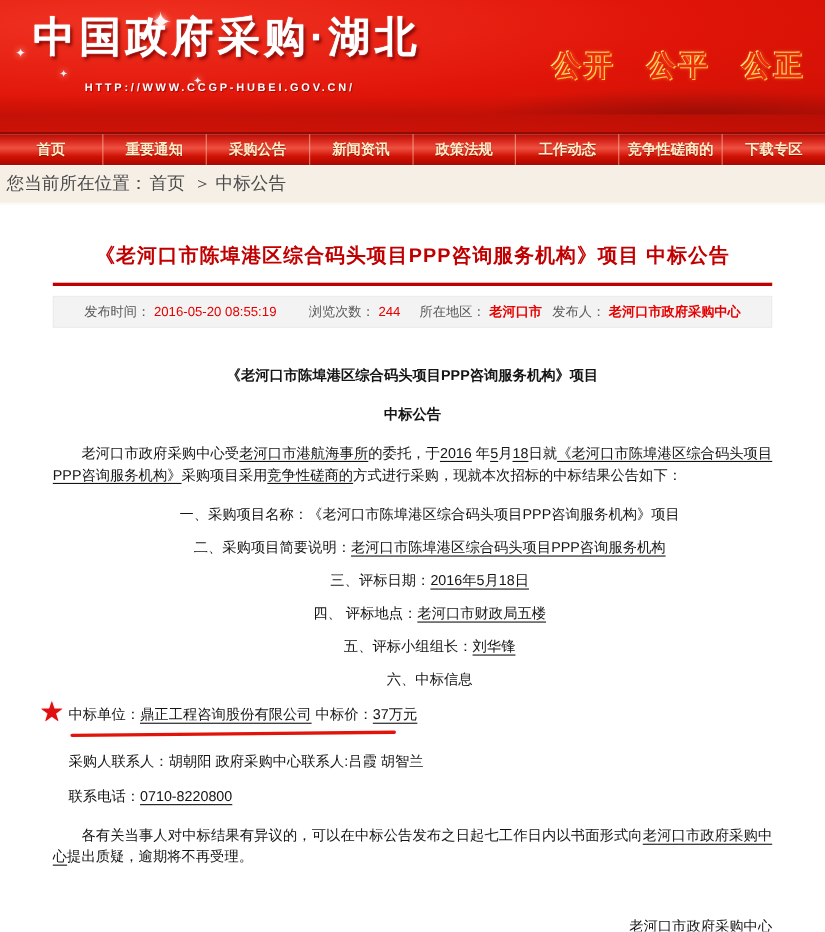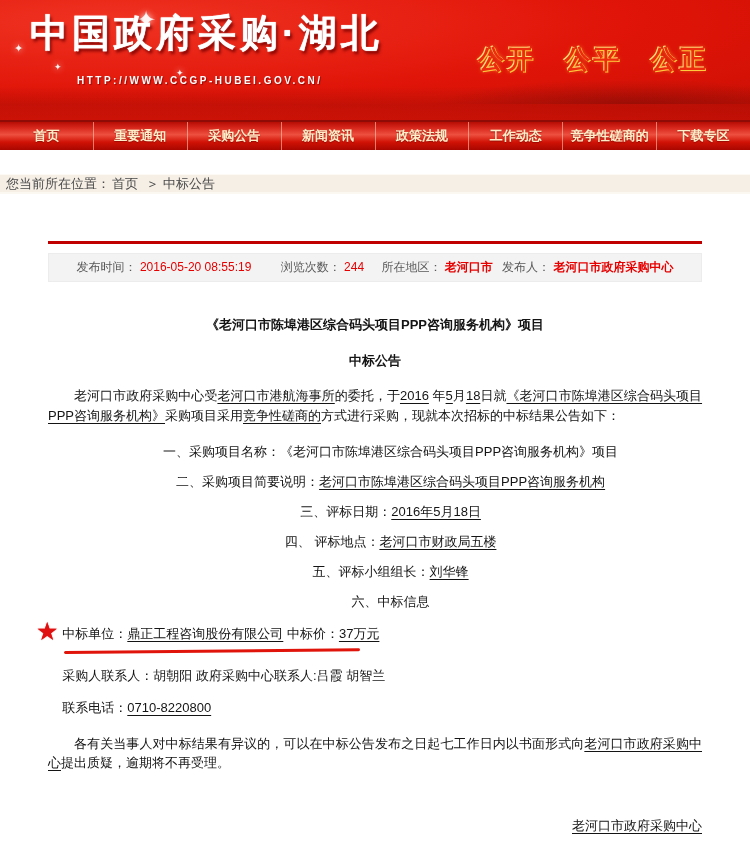--- a/index.html
+++ b/index.html
@@ -27,21 +27,21 @@
     text-shadow: 0 0 1px #fff, 2px 3px 3px rgba(120,0,0,.85);
     white-space:nowrap;
   }
   .site-url {
     position:absolute; left:33px; top:75px;
     font-size:10px; font-weight:bold; letter-spacing:2.5px; color:#ffffff;
     text-shadow: 1px 1px 1px rgba(120,0,0,.7);
     padding-left: 44px;
   }
   .slogan {
-    position:absolute; left:478px; top:42px; white-space:nowrap;
+    position:absolute; left:502px; top:42px; white-space:nowrap;
     font-size:26px; font-weight:bold; letter-spacing:3px;
     color:#ed2b0e;
     text-shadow: 1px 1px 0 #ffc83d, -1px -1px 0 #ffdf7a, 0 0 4px rgba(255,200,60,.65);
   }
   .slogan span { margin-right:18px; }
   .sparkle { position:absolute; color:#ffffff; text-shadow:0 0 6px rgba(255,255,255,.9); opacity:.95; }
   .sp1 { left:136px; top:6px;  font-size:24px; }
   .sp2 { left:14px;  top:42px; font-size:11px; }
   .sp3 { left:54px;  top:62px; font-size:9px;  }
   .sp4 { left:176px; top:68px; font-size:9px;  }
@@ -56,23 +56,23 @@
     flex:1; display:flex; align-items:center; justify-content:center;
     font-size:13px; font-weight:bold; color:#ffeec8; cursor:pointer;
     text-shadow:0 1px 1px rgba(110,0,0,.6);
     border-right:1px solid rgba(255,215,190,.55);
     white-space:nowrap;
   }
   .nav-item:last-child { border-right:none; }
 
   
   .breadcrumb {
-    height:20px; background:#f6efe6; border-top:1px solid #fdfaf5; border-bottom:2px solid #fbf7f1;
+    height:36px; background:#f6efe6; border-top:1px solid #fdfaf5; border-bottom:2px solid #fbf7f1;
     display:flex; align-items:center; padding-left:6px;
-    font-size:13px; color:#4a4a4a;margin-top:24px;
+    font-size:16px; color:#4a4a4a;
   }
   .breadcrumb .crumb-link { cursor:pointer; margin-left:2px; }
   .breadcrumb .sep { margin:0 2px 0 8px; }
 
   
   .content { padding:34px 48px 0; position:relative; background:#fff; }
   .page-title {
     text-align:center; font-size:18px; font-weight:bold; color:#c00000; letter-spacing:1px;
   }
   .red-rule { height:3px; background:#c00000; margin-top:13px; }
@@ -142,20 +142,21 @@
 
   <div class="breadcrumb">
     <span>您当前所在位置：</span>
     <span class="crumb-link">首页</span>
     <span class="sep">＞</span>
     <span class="crumb-link">中标公告</span>
   </div>
 
   <div class="content">
 
+    <div class="page-title">《老河口市陈埠港区综合码头项目PPP咨询服务机构》项目 中标公告</div>
     <div class="red-rule"></div>
 
     <div class="meta-bar">
       <span class="meta-label">发布时间：</span>
       <span class="meta-val gap-lg">2016-05-20 08:55:19</span>
       <span class="meta-label">浏览次数：</span>
       <span class="meta-val gap-md">244</span>
       <span class="meta-label">所在地区：</span>
       <span class="meta-val-b gap-sm">老河口市</span>
       <span class="meta-label">发布人：</span>

